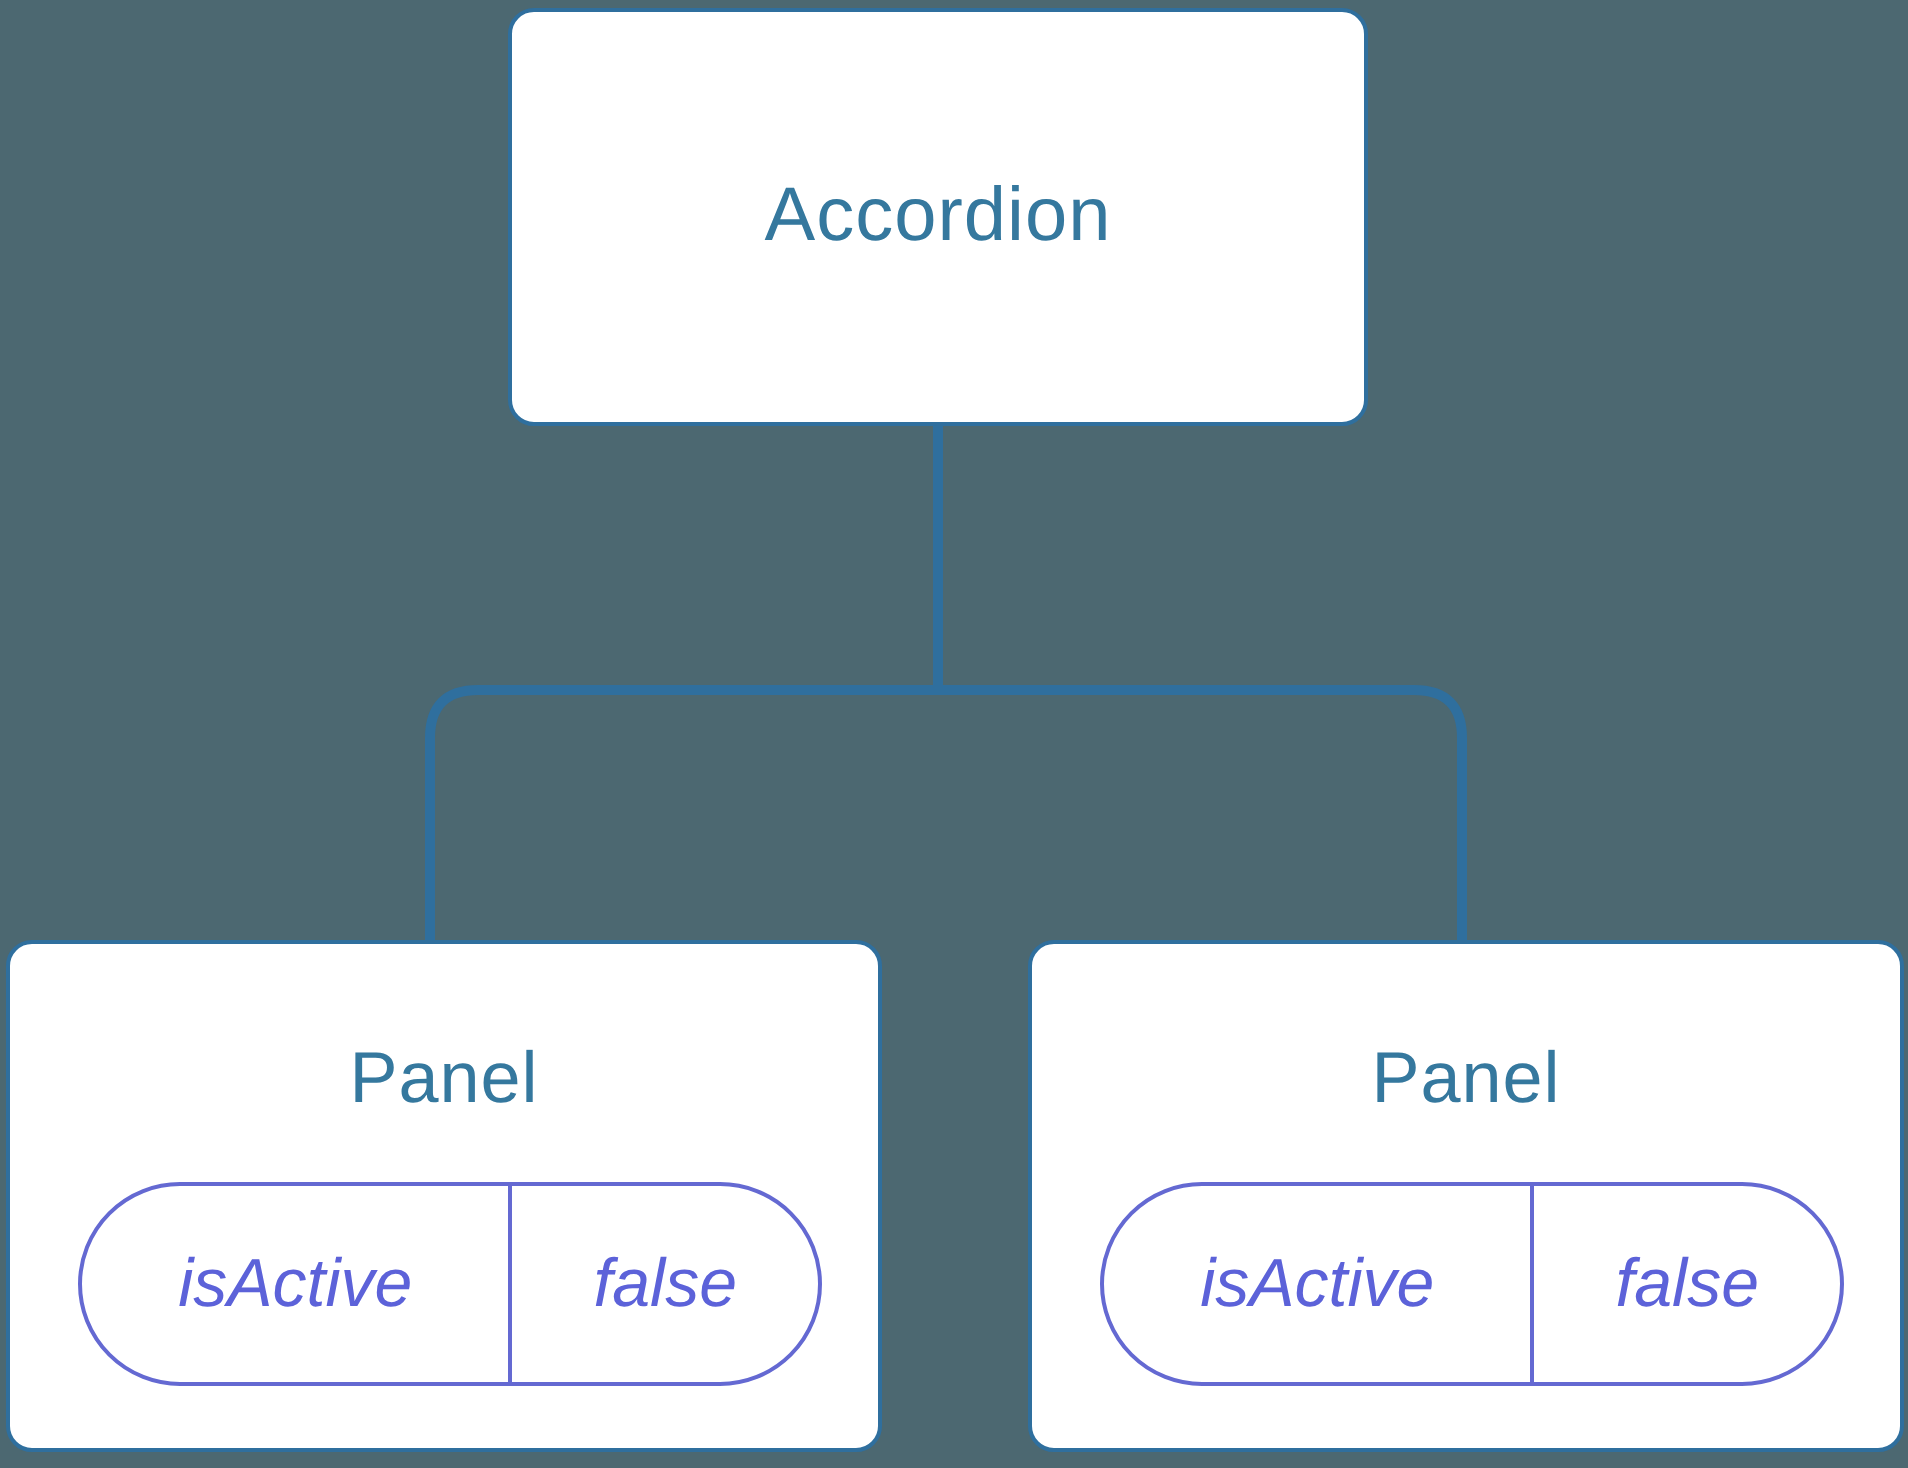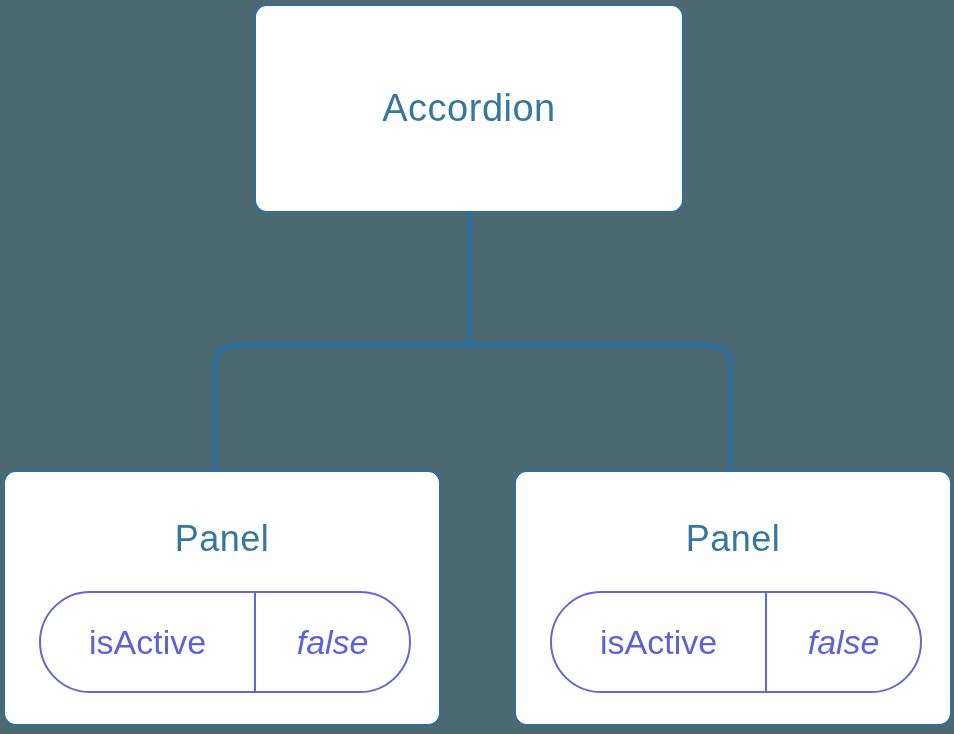--- a/index.html
+++ b/index.html
@@ -78,20 +78,21 @@
     display: flex;
     align-items: center;
     justify-content: center;
     color: var(--pill-text);
     font-size: 34px;
     font-weight: 400;
   }
   .state-cell.name {
     width: 58.5%;
     border-right: 2.5px solid var(--pill-border);
+    font-style: italic;
   }
   .state-cell.value {
     width: 41.5%;
     font-style: italic;
   }
 </style>
 </head>
 <body>
 
 <div class="stage">

